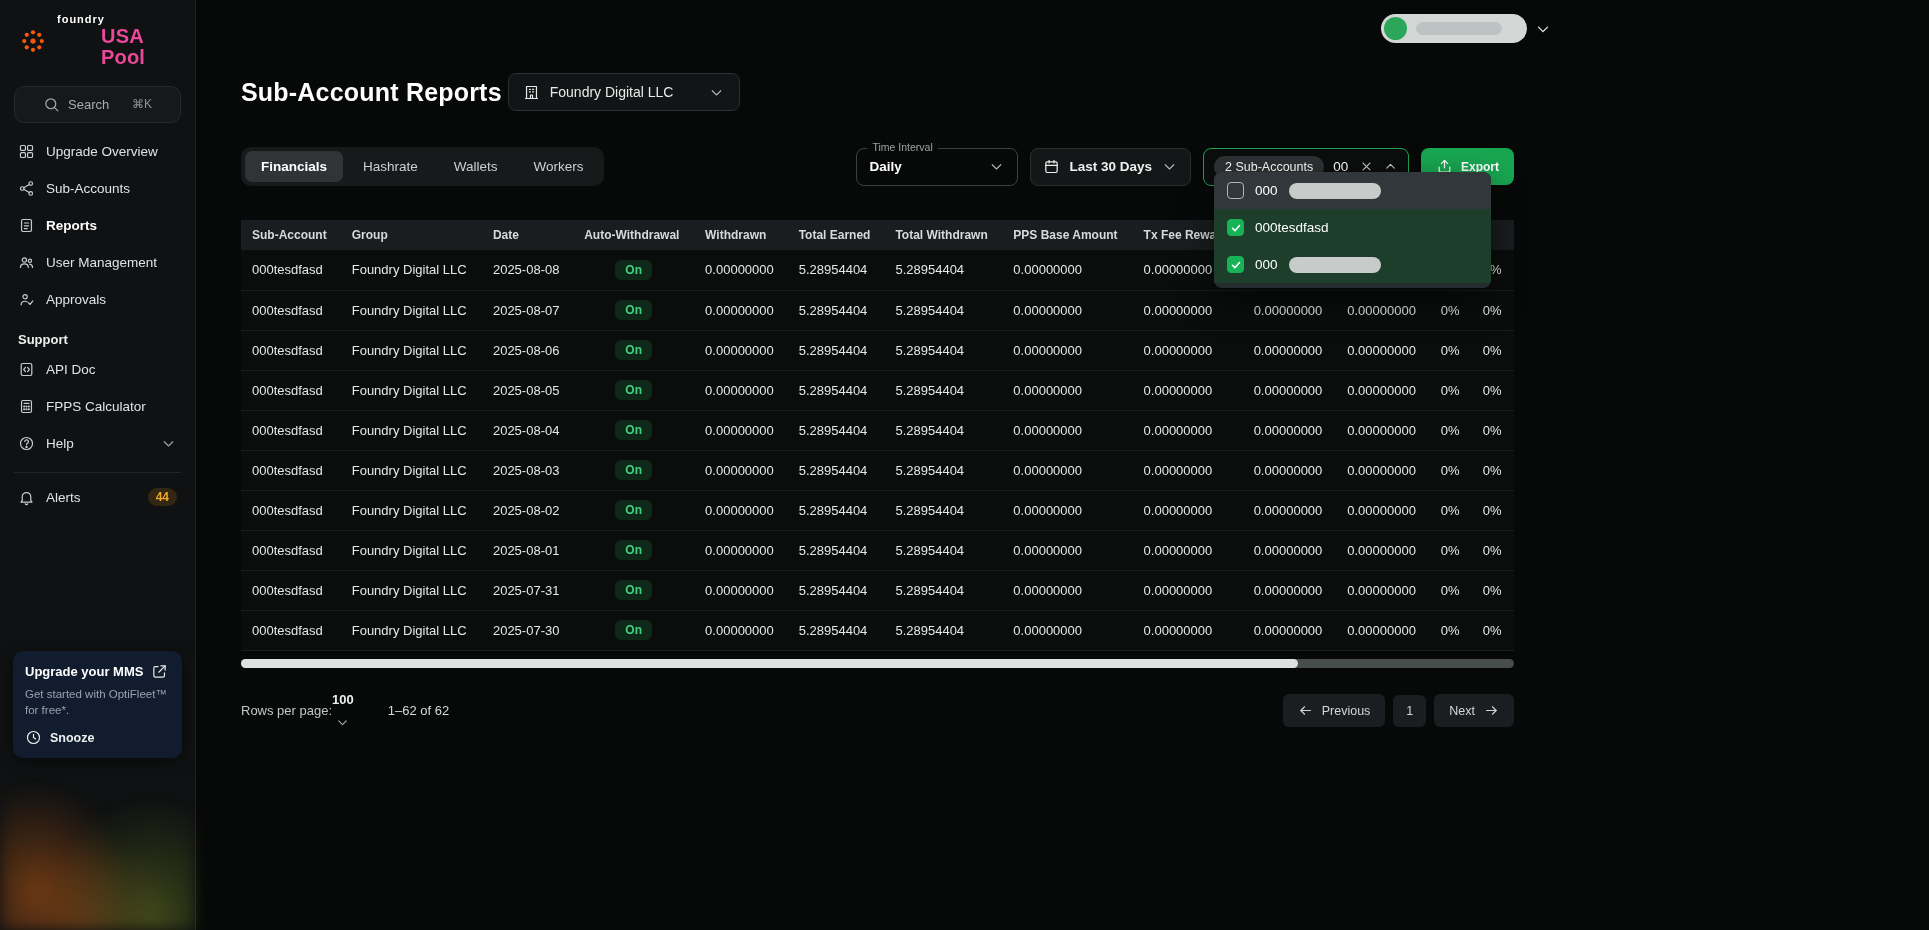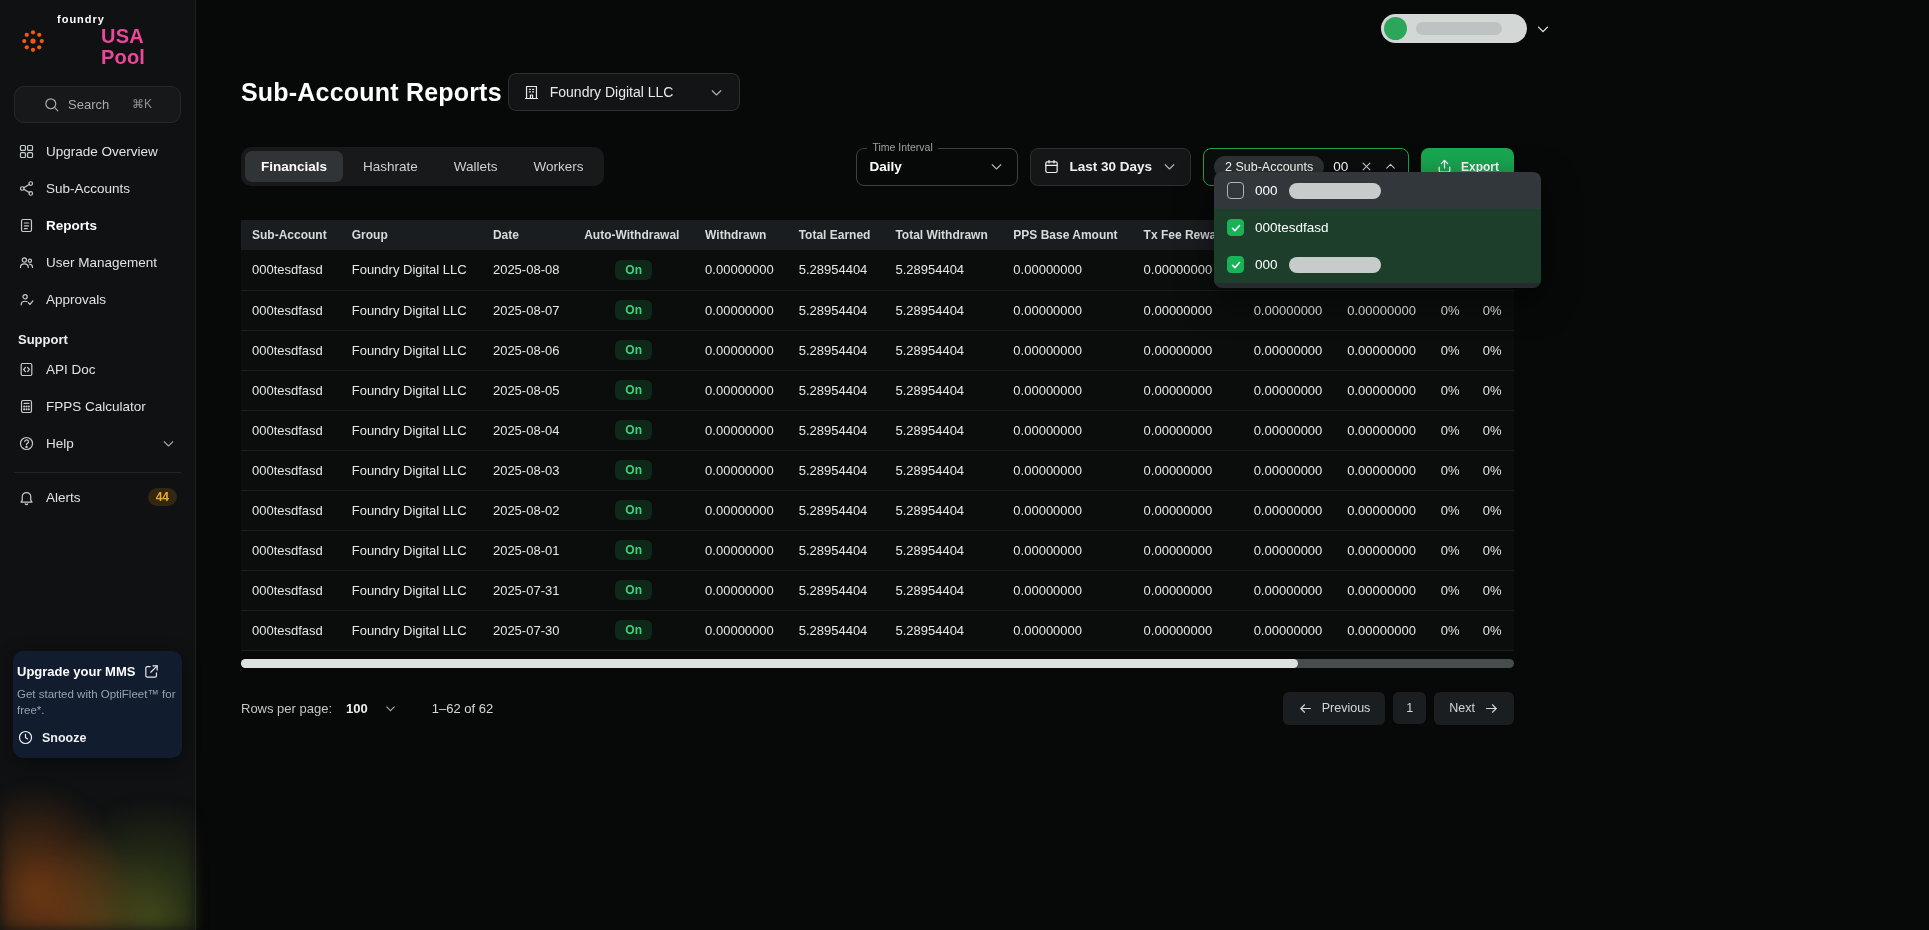--- a/index.html
+++ b/index.html
@@ -46,21 +46,21 @@
   .nav-item .nav-label{ flex:1; white-space:nowrap; }
   .nav-item .chev { color:#9aa0a2; }
   .section-title { margin:14px 0 4px; padding:0 18px; font-size:13px; font-weight:700; color:#eef0f0; }
   .side-divider { height:1px; background:#202527; margin:10px 14px 6px; }
   .alert-badge {
     background:rgba(245,158,11,.16); color:#f0a82e; font-size:12px; font-weight:700;
     padding:2px 8px; border-radius:999px;
   }
   .upgrade-card {
     margin:auto 13px 172px; background:rgba(18,29,48,.95); border-radius:10px;
-    padding:12px 4px 12px; box-shadow:0 4px 18px rgba(0,0,0,.45);
+    padding:12px 12px 12px; box-shadow:0 4px 18px rgba(0,0,0,.45);
   }
   .uc-title-row { display:flex; align-items:center; gap:8px; }
   .uc-title { font-size:13px; font-weight:700; color:#fff; }
   .uc-ext { color:#e8eaea; }
   .uc-body { margin-top:6px; font-size:11.5px; line-height:1.4; color:#98a2ad; }
   .uc-snooze { margin-top:11px; display:flex; align-items:center; gap:8px; font-size:12.5px; font-weight:700; color:#eef0f0; cursor:pointer; }
 
   
   .icn { width:17px; height:17px; display:inline-flex; flex-shrink:0; }
   .icn svg { width:100%; height:100%; display:block; }
@@ -140,32 +140,32 @@
   .report-table td.center { text-align:center; }
   .badge-on {
     display:inline-block; background:rgba(35,197,94,.15); color:#3fd37d; font-size:12px;
     font-weight:700; padding:3px 10px; border-radius:6px;
   }
   .hscroll { margin-top:8px; width:1273px; height:9px; background:#474c4d; border-radius:6px; position:relative; cursor:pointer; }
   .hthumb { position:absolute; left:0; top:0; height:9px; width:83%; background:#dde1e0; border-radius:6px; }
 
   
   .pagination { margin-top:24px; display:flex; align-items:center; color:#c2c7c8; font-size:13px; }
-  .pg-rpp { display:flex; align-items:center; gap:15px; margin-left:14px; color:#eef0f0; font-weight:600; cursor:pointer; }
+  .pg-rpp { display:flex; align-items:center; gap:8px; color:#eef0f0; font-weight:600; cursor:pointer;flex-direction:column; }
   .pg-range { margin-left:34px; color:#d5d9da; }
   .pg-right { margin-left:auto; display:flex; align-items:center; gap:8px; }
   .pg-btn {
     display:flex; align-items:center; gap:9px; background:#1b1e20; border:none; border-radius:6px;
     color:#d2d6d7; font-size:12.5px; padding:9px 15px; cursor:pointer; font-family:inherit;
   }
   .pg-num { padding:9px 13px; }
 
   
   .dropdown-panel {
-    position:absolute; left:1018px; top:172px; width:327px; background:#262b2d;
+    position:absolute; left:1018px; top:172px; width:277px; background:#262b2d;
     border-radius:8px; overflow:hidden; padding-bottom:5px; z-index:50;
     box-shadow:0 12px 34px rgba(0,0,0,.55);
   }
   .dd-option { display:flex; align-items:center; gap:11px; height:37px; padding:0 13px; font-size:13.5px; color:#fff; cursor:pointer; }
   .dd-option.hover { background:#31373a; }
   .dd-option.sel { background:#1d3e2b; }
   .cb { width:17px; height:17px; border-radius:4px; border:1.5px solid #aeb4b6; display:inline-flex; align-items:center; justify-content:center; flex-shrink:0; }
   .cb.checked { border-color:#18b357; background:#18b357; color:#fff; }
   .cb.checked svg { width:12px; height:12px; }
   .dd-label { white-space:nowrap; }

